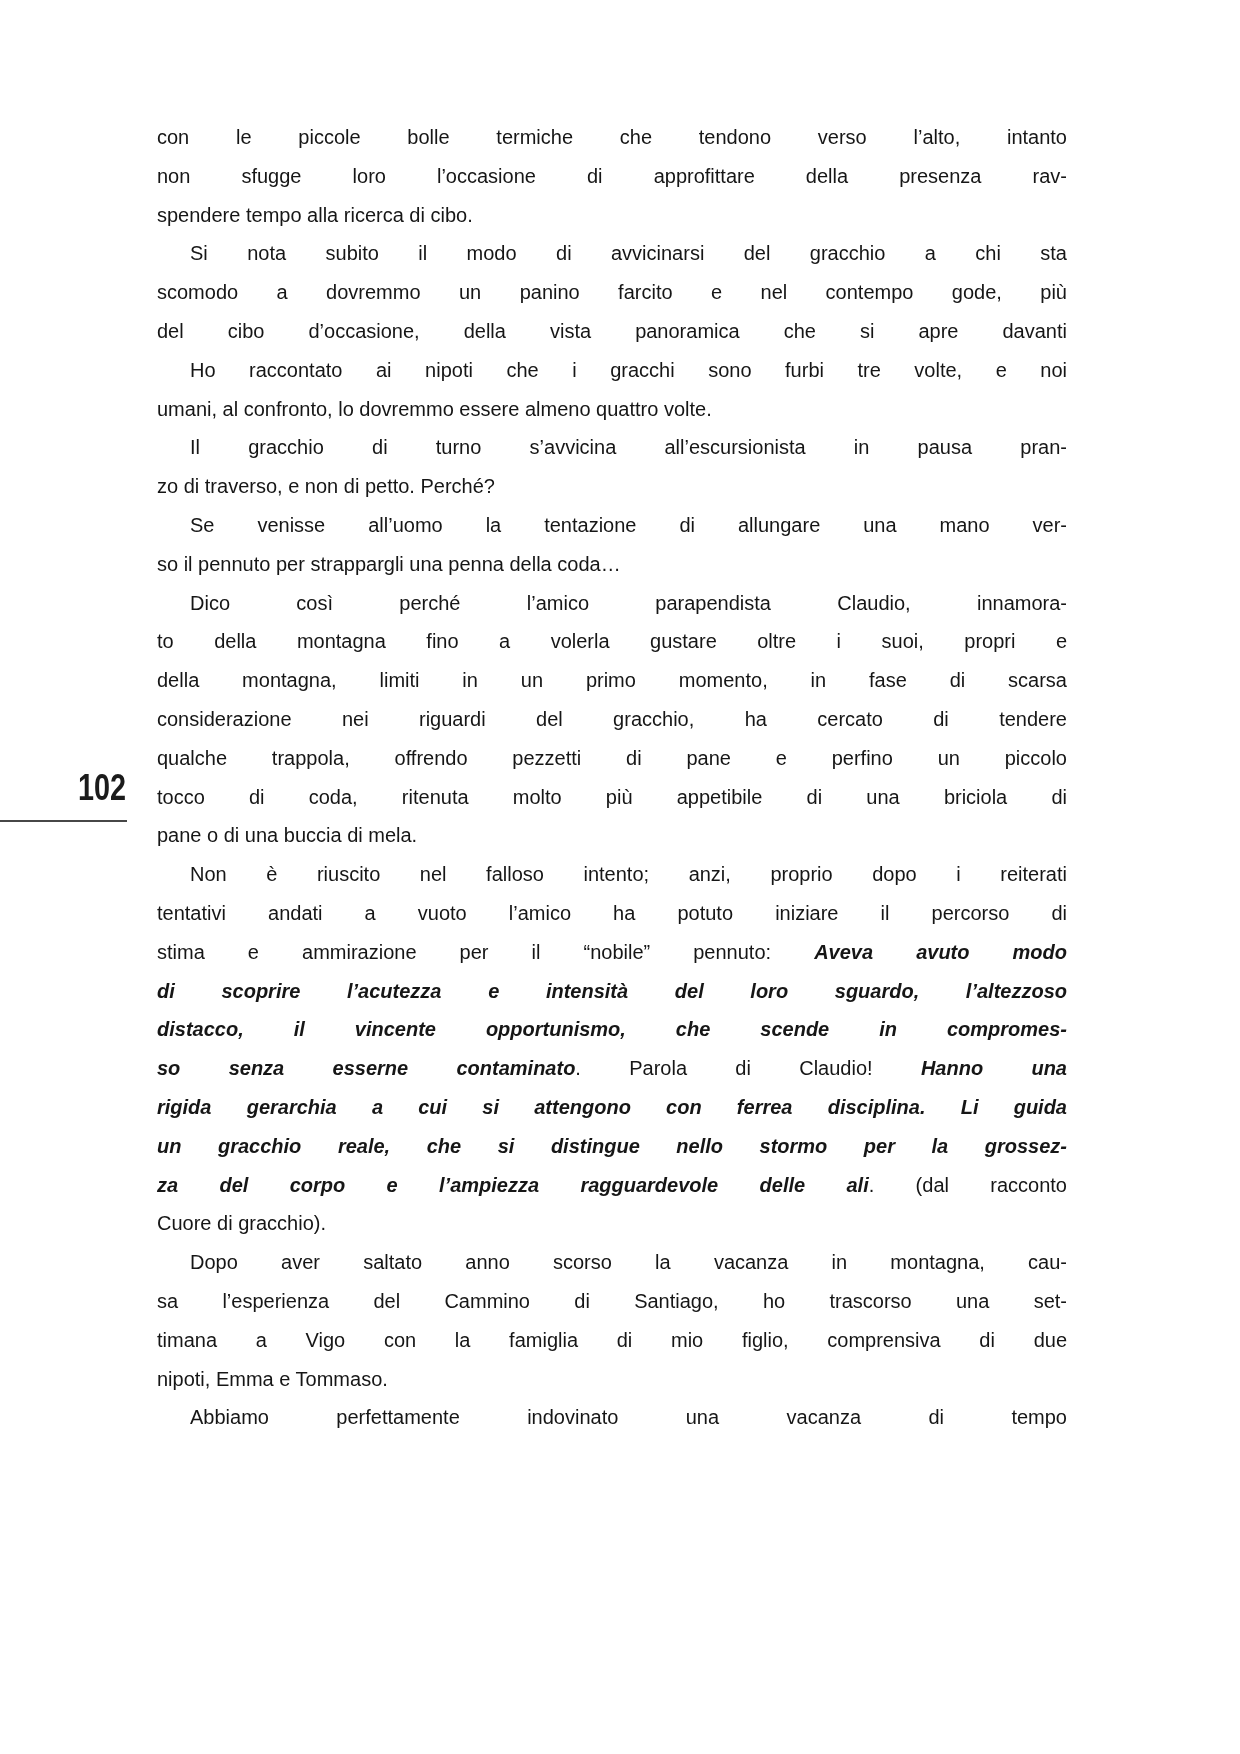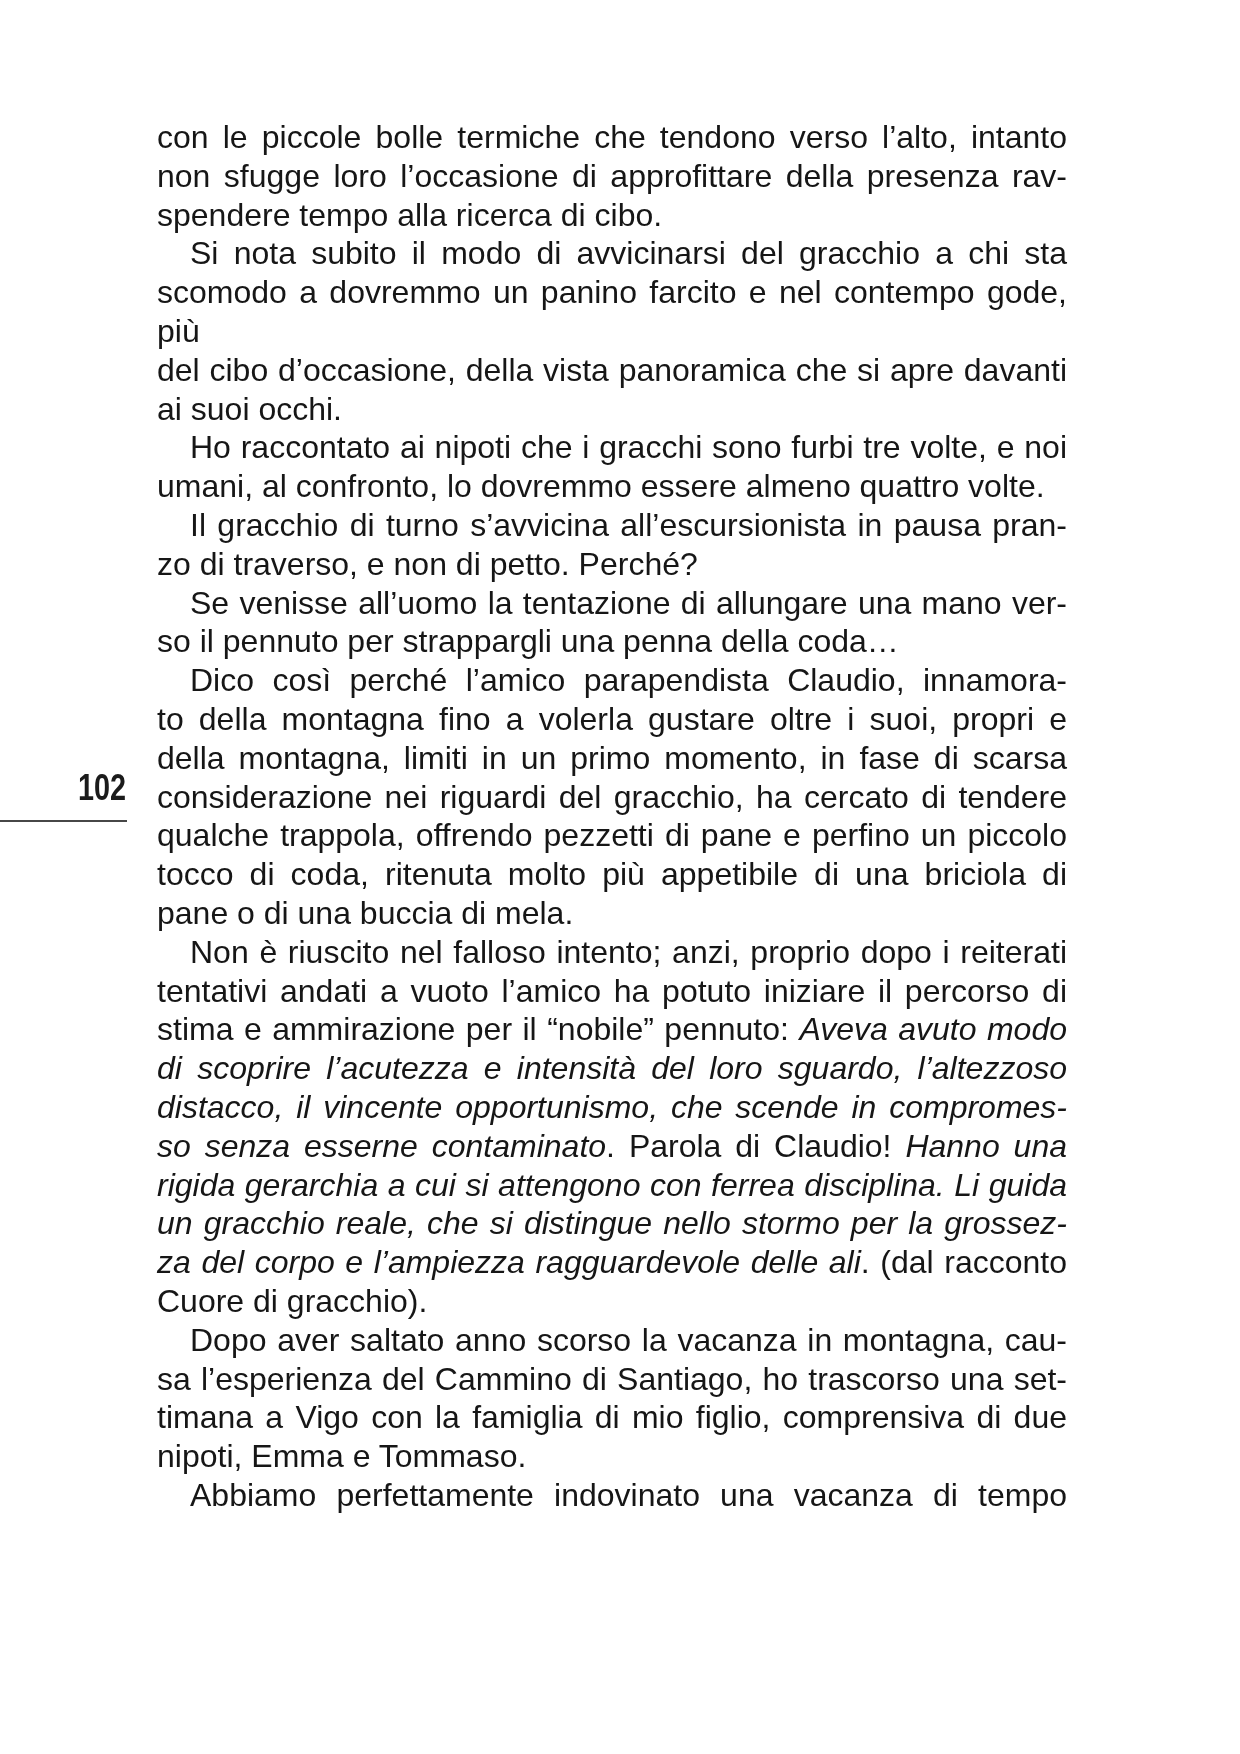--- a/index.html
+++ b/index.html
@@ -10,33 +10,33 @@
     background: #ffffff;
     overflow: hidden;
     font-family: "Liberation Sans", sans-serif;
     color: #161616;
   }
   .body-text {
     position: absolute;
     left: 157px;
     top: 118px;
     width: 910px;
-    font-size: 32px;
+    font-size: 20px;
     line-height: 38.8px;
     text-rendering: optimizeLegibility;
   }
   .para { margin: 0; }
   .line {
     text-align: justify;
     text-align-last: justify;
     text-justify: inter-word;
   }
   .line.flush { text-align-last: left; }
   .para.indent .line:first-child { text-indent: 33px; }
-  .it { font-style: italic; }
+  .it { font-style: italic; font-weight: bold; }
   .folio {
     position: absolute;
     top: 770px;
     left: 0;
     width: 126px;
     text-align: right;
     font-weight: 700;
     font-size: 36px;
     line-height: 1;
     transform: scaleX(0.8);
@@ -61,21 +61,20 @@
   <main class="body-text">
       <div class="para">
         <div class="line"><span>con le piccole bolle termiche che tendono verso l’alto, intanto</span></div>
         <div class="line"><span>non sfugge loro l’occasione di approfittare della presenza rav-</span></div>
         <div class="line flush"><span>spendere tempo alla ricerca di cibo.</span></div>
       </div>
       <div class="para indent">
         <div class="line"><span>Si nota subito il modo di avvicinarsi del gracchio a chi sta</span></div>
         <div class="line"><span>scomodo a dovremmo un panino farcito e nel contempo gode, più</span></div>
         <div class="line"><span>del cibo d’occasione, della vista panoramica che si apre davanti</span></div>
-        <div class="line flush"><span>ai suoi occhi.</span></div>
       </div>
       <div class="para indent">
         <div class="line"><span>Ho raccontato ai nipoti che i gracchi sono furbi tre volte, e noi</span></div>
         <div class="line flush"><span>umani, al confronto, lo dovremmo essere almeno quattro volte.</span></div>
       </div>
       <div class="para indent">
         <div class="line"><span>Il gracchio di turno s’avvicina all’escursionista in pausa pran-</span></div>
         <div class="line flush"><span>zo di traverso, e non di petto. Perché?</span></div>
       </div>
       <div class="para indent">

